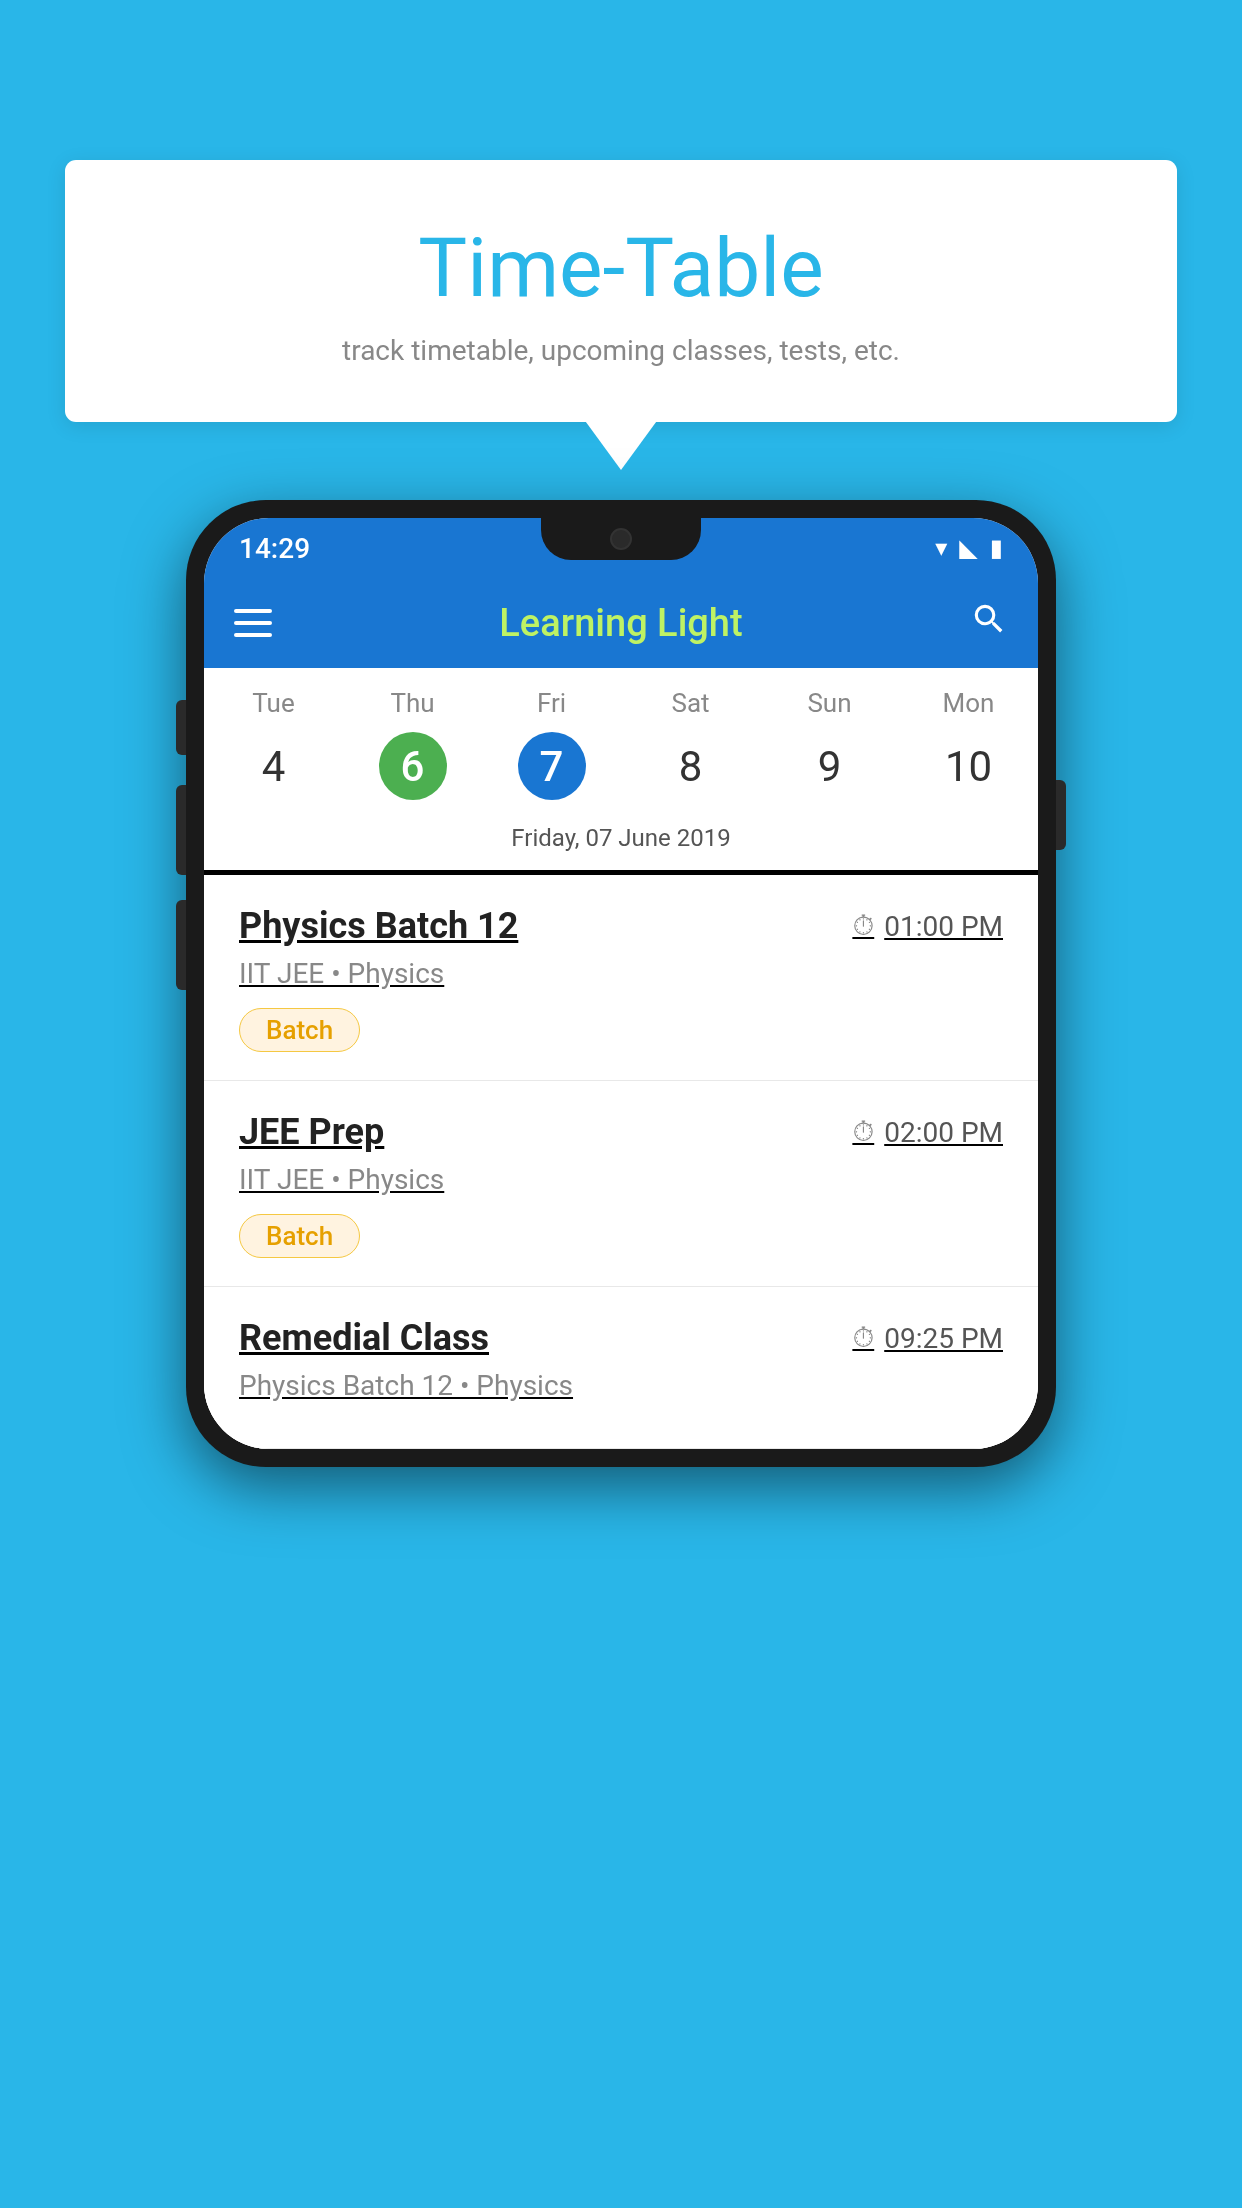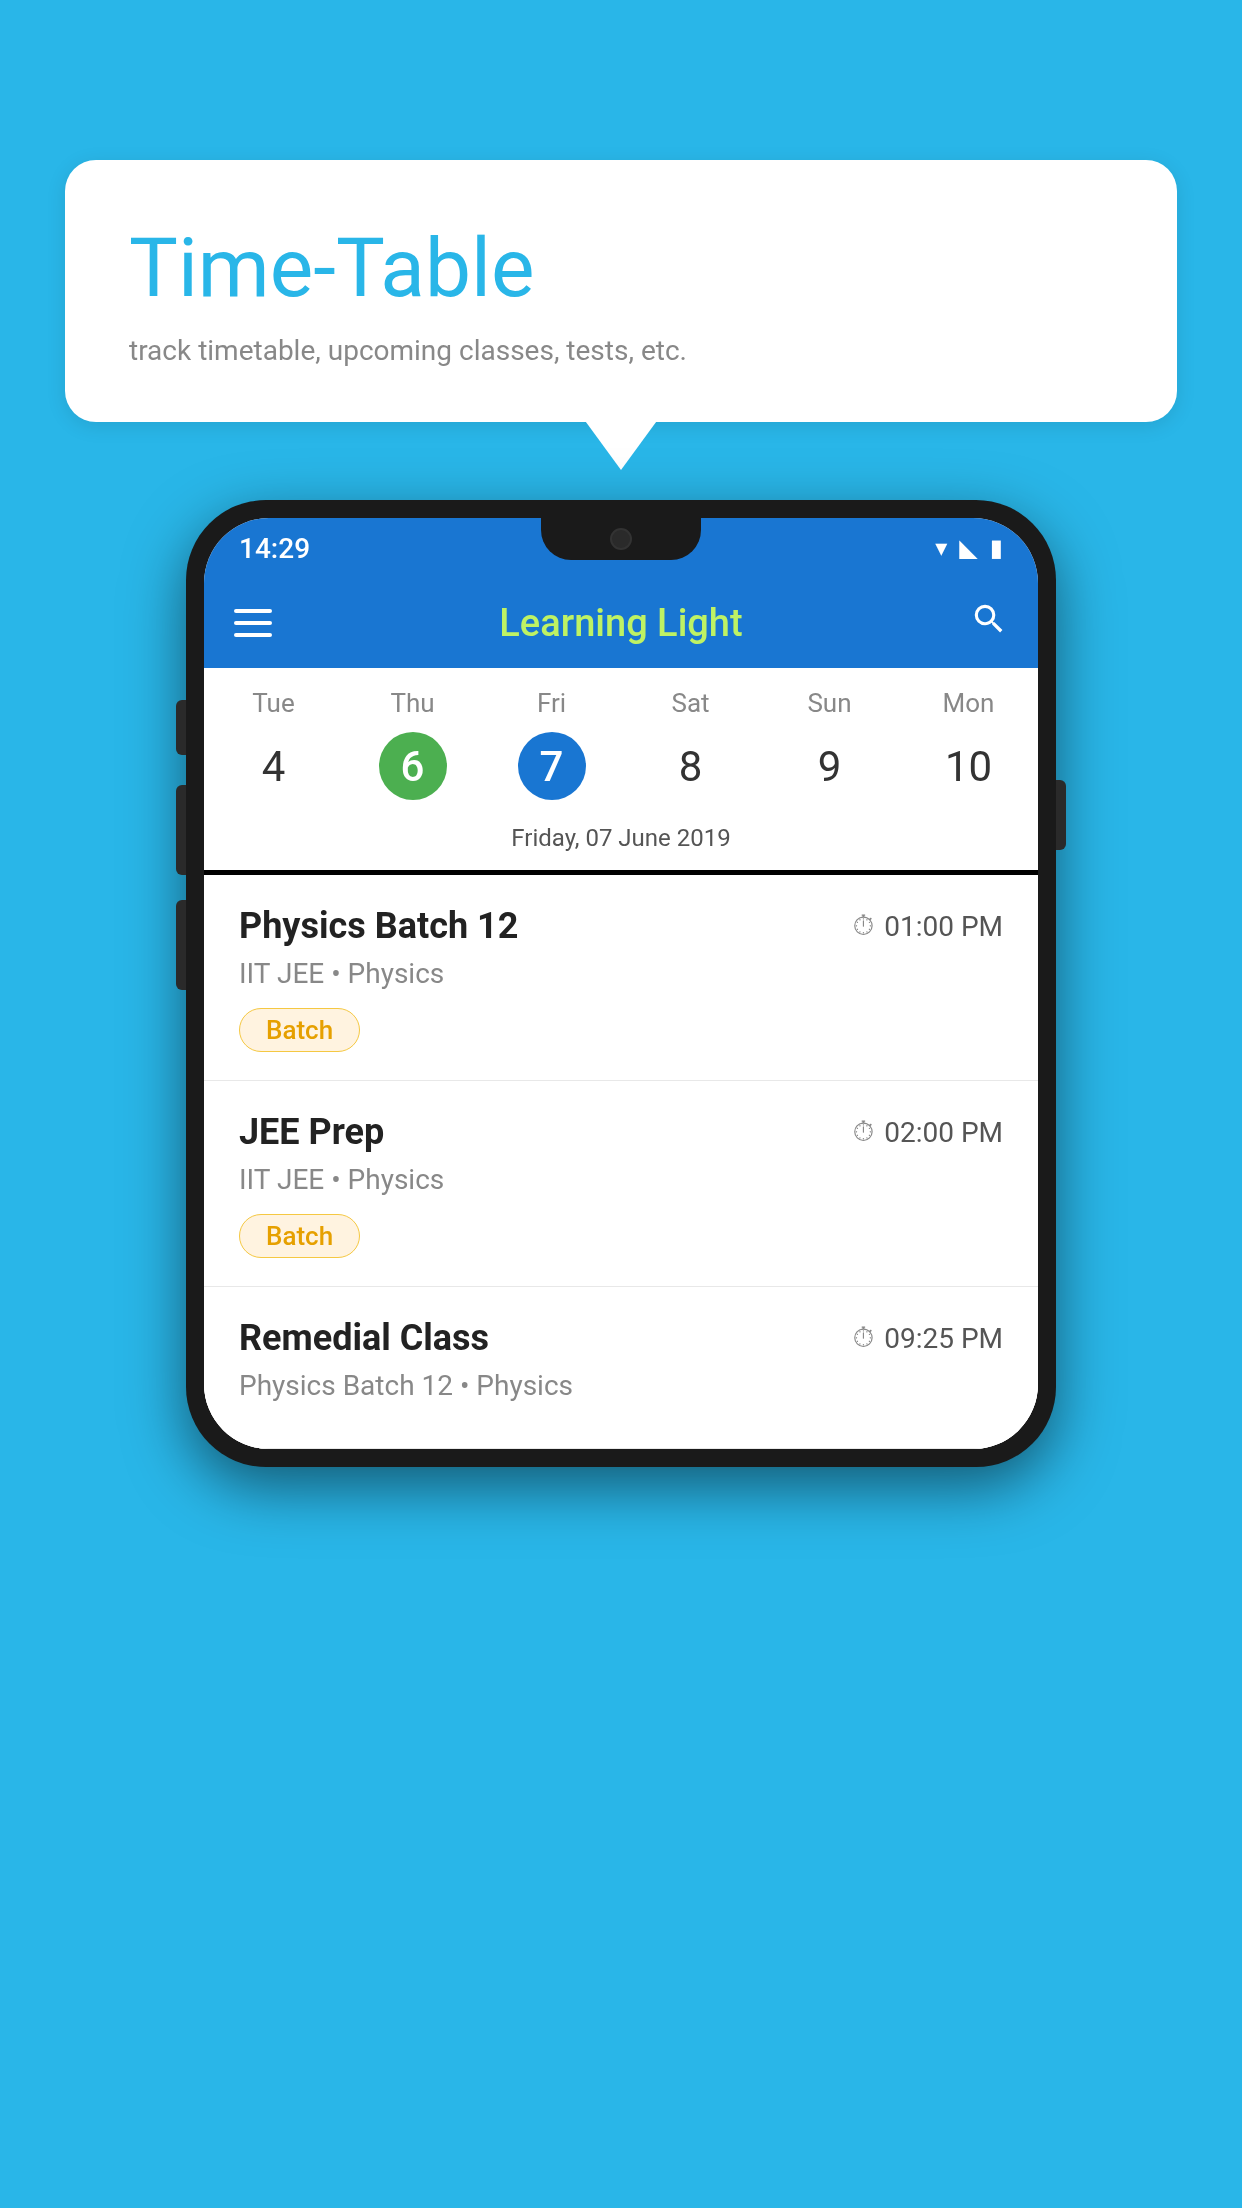--- a/index.html
+++ b/index.html
@@ -16,22 +16,23 @@
     
     .speech-bubble-container {
       position: absolute;
       top: 160px;
       left: 65px;
       right: 65px;
     }
 
     .speech-bubble {
       background: white;
-      border-radius: 31px;
-      padding: 60px 64px 55px;
+      border-radius: 11px;
+      padding: 60px 50px 55px;
+      text-align: center;
       position: relative;
       box-shadow: 0 4px 20px rgba(0,0,0,0.1);
     }
 
     .speech-bubble::after {
       content: '';
       position: absolute;
       bottom: -48px;
       left: 50%;
       transform: translateX(-50%);
@@ -225,20 +226,21 @@
 
     
     .schedule-list {
       background: white;
     }
 
     .schedule-item {
       background: white;
       padding: 30px 35px 28px;
       border-bottom: 1px solid #e8e8e8;
+      text-decoration: underline;
     }
 
     .schedule-item-header {
       display: flex;
       justify-content: space-between;
       align-items: center;
       margin-bottom: 10px;
     }
 
     .item-title {

